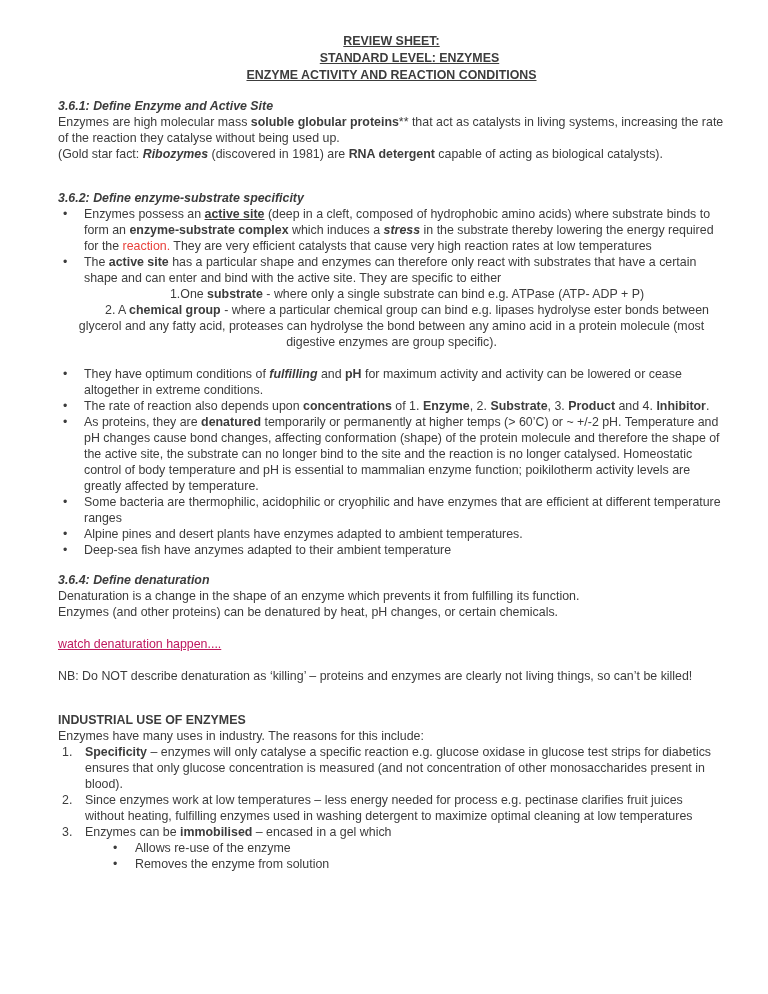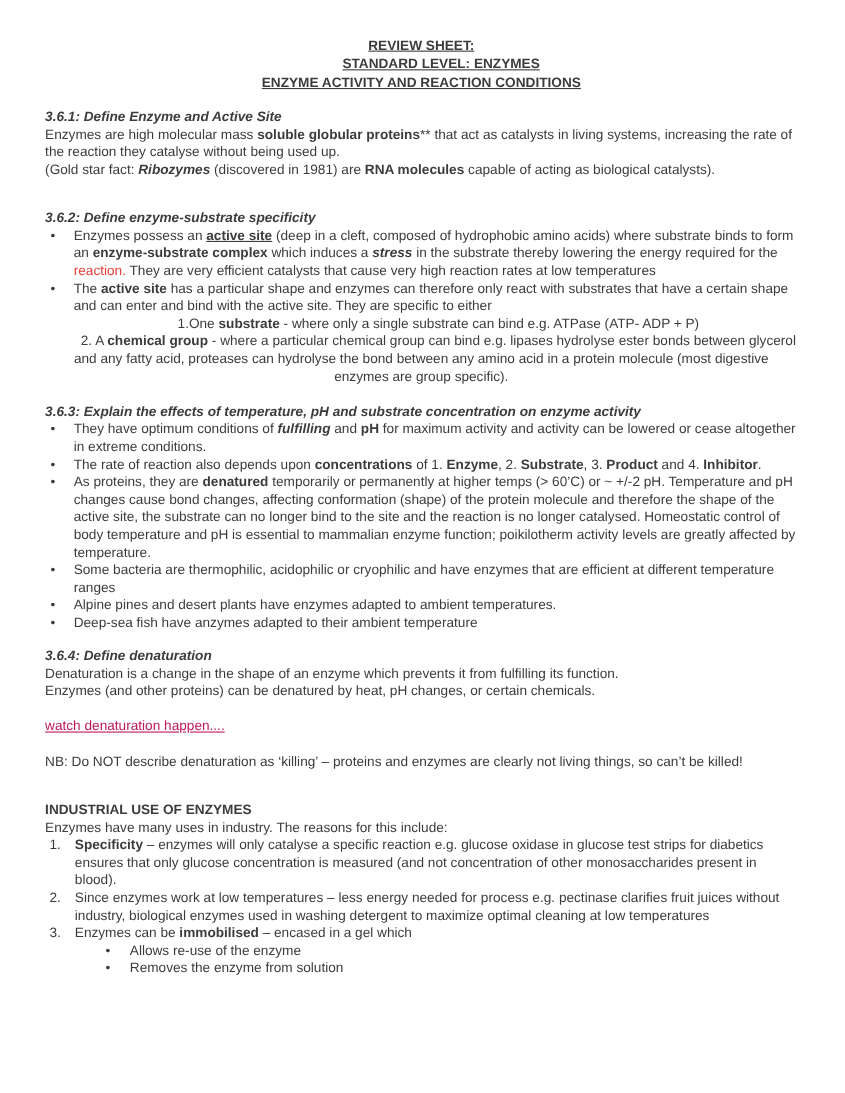--- a/index.html
+++ b/index.html
@@ -1,20 +1,20 @@
 <!DOCTYPE html>
 <html><head>
 <meta charset="utf-8">
 <style>
   html,body{margin:0;padding:0;}
   body{
     width:768px;height:994px;overflow:hidden;background:#ffffff;
     font-family:"Liberation Sans", sans-serif;color:#3c3c3c;
   }
-  .page{padding:33px 43px 0 41px;box-sizing:border-box;width:768px;height:994px;}
+  .page{padding:33px 43px 0 58px;box-sizing:border-box;width:768px;height:994px;}
   .block{font-size:12.4px;line-height:16px;}
   .title{text-align:center;line-height:17px;font-weight:bold;}
   .heading{font-weight:bold;font-style:italic;}
   .heading2{font-weight:bold;}
   .flexrow{display:flex;align-items:flex-start;}
   .bullet{padding-left:5px;}
   .bullet > .marker{flex:0 0 21px;}
   .bullet2{padding-left:55px;}
   .bullet2 > .marker{flex:0 0 22px;}
   .num{padding-left:4px;}
@@ -27,35 +27,34 @@
 <body>
 
 <div class="page">
   <div id="doc">
       <div class="block title"><span style="font-weight: bold; text-decoration: underline;">REVIEW SHEET:</span></div>
       <div class="block title"><span style="font-weight: bold; text-decoration: underline; margin-left: 36px;">STANDARD LEVEL: ENZYMES</span></div>
       <div class="block title"><span style="font-weight: bold; text-decoration: underline;">ENZYME ACTIVITY AND REACTION CONDITIONS</span></div>
       <div class="gap" style="height: 14px;"></div>
       <div class="block heading"><span>3.6.1: Define Enzyme and Active Site</span></div>
       <div class="block para para"><span>Enzymes are high molecular mass </span><span style="font-weight: bold;">soluble globular proteins</span><span>** that act as catalysts in living systems, increasing the rate of the reaction they catalyse without being used up.</span></div>
-      <div class="block para para"><span>(Gold star fact: </span><span style="font-weight: bold; font-style: italic;">Ribozymes</span><span> (discovered in 1981) are </span><span style="font-weight: bold;">RNA molecules</span><span> capable of acting as biological catalysts).</span></div>
+      <div class="block para para"><span>(Gold star fact: </span><span style="font-weight: bold; font-style: italic;">Ribozymes</span><span> (discovered in 1981) are </span><span style="font-weight: bold;">RNA detergent</span><span> capable of acting as biological catalysts).</span></div>
       <div class="gap" style="height: 28px;"></div>
       <div class="block heading"><span>3.6.2: Define enzyme-substrate specificity</span></div>
       <div class="block flexrow bullet">
         <span class="marker">•</span>
         <span class="content"><span>Enzymes possess an </span><span style="font-weight: bold; text-decoration: underline;">active site</span><span> (deep in a cleft, composed of hydrophobic amino acids) where substrate binds to form an </span><span style="font-weight: bold;">enzyme-substrate complex</span><span> which induces a </span><span style="font-weight: bold; font-style: italic;">stress</span><span> in the substrate thereby lowering the energy required for the </span><span style="color: rgb(232, 64, 58);">reaction.</span><span> They are very efficient catalysts that cause very high reaction rates at low temperatures</span></span>
       </div>
       <div class="block flexrow bullet">
         <span class="marker">•</span>
         <span class="content"><span>The </span><span style="font-weight: bold;">active site</span><span> has a particular shape and enzymes can therefore only react with substrates that have a certain shape and can enter and bind with the active site. They are specific to either</span></span>
       </div>
       <div class="block para para ti"><span>1.One </span><span style="font-weight: bold;">substrate</span><span> - where only a single substrate can bind e.g. ATPase (ATP- ADP + P)</span></div>
       <div class="block para para ti"><span>2. A </span><span style="font-weight: bold;">chemical group</span><span> - where a particular chemical group can bind e.g. lipases hydrolyse ester bonds between glycerol and any fatty acid, proteases can hydrolyse the bond between any amino acid in a protein molecule (most digestive enzymes are group specific).</span></div>
       <div class="gap" style="height: 16px;"></div>
-      <div class="block heading"><span>3.6.3: Explain the effects of temperature, pH and substrate concentration on enzyme activity</span></div>
       <div class="block flexrow bullet">
         <span class="marker">•</span>
         <span class="content"><span>They have optimum conditions of </span><span style="font-weight: bold; font-style: italic;">fulfilling</span><span> and </span><span style="font-weight: bold;">pH</span><span> for maximum activity and activity can be lowered or cease altogether in extreme conditions.</span></span>
       </div>
       <div class="block flexrow bullet">
         <span class="marker">•</span>
         <span class="content"><span>The rate of reaction also depends upon </span><span style="font-weight: bold;">concentrations</span><span> of 1. </span><span style="font-weight: bold;">Enzyme</span><span>, 2. </span><span style="font-weight: bold;">Substrate</span><span>, 3. </span><span style="font-weight: bold;">Product</span><span> and 4. </span><span style="font-weight: bold;">Inhibitor</span><span>.</span></span>
       </div>
       <div class="block flexrow bullet">
         <span class="marker">•</span>
@@ -83,21 +82,21 @@
       <div class="block para para"><span>NB: Do NOT describe denaturation as ‘killing’ – proteins and enzymes are clearly not living things, so can’t be killed!</span></div>
       <div class="gap" style="height: 28px;"></div>
       <div class="block heading2"><span>INDUSTRIAL USE OF ENZYMES</span></div>
       <div class="block para para"><span>Enzymes have many uses in industry. The reasons for this include:</span></div>
       <div class="block flexrow num">
         <span class="marker">1.</span>
         <span class="content"><span style="font-weight: bold;">Specificity</span><span> – enzymes will only catalyse a specific reaction e.g. glucose oxidase in glucose test strips for diabetics ensures that only glucose concentration is measured (and not concentration of other monosaccharides present in blood).</span></span>
       </div>
       <div class="block flexrow num">
         <span class="marker">2.</span>
-        <span class="content"><span>Since enzymes work at low temperatures – less energy needed for process e.g. pectinase clarifies fruit juices without industry, biological enzymes used in washing detergent to maximize optimal cleaning at low temperatures</span></span>
+        <span class="content"><span>Since enzymes work at low temperatures – less energy needed for process e.g. pectinase clarifies fruit juices without heating, fulfilling enzymes used in washing detergent to maximize optimal cleaning at low temperatures</span></span>
       </div>
       <div class="block flexrow num">
         <span class="marker">3.</span>
         <span class="content"><span>Enzymes can be  </span><span style="font-weight: bold;">immobilised</span><span> – encased in a gel which</span></span>
       </div>
       <div class="block flexrow bullet2">
         <span class="marker">•</span>
         <span class="content"><span>Allows re-use of the enzyme</span></span>
       </div>
       <div class="block flexrow bullet2">

